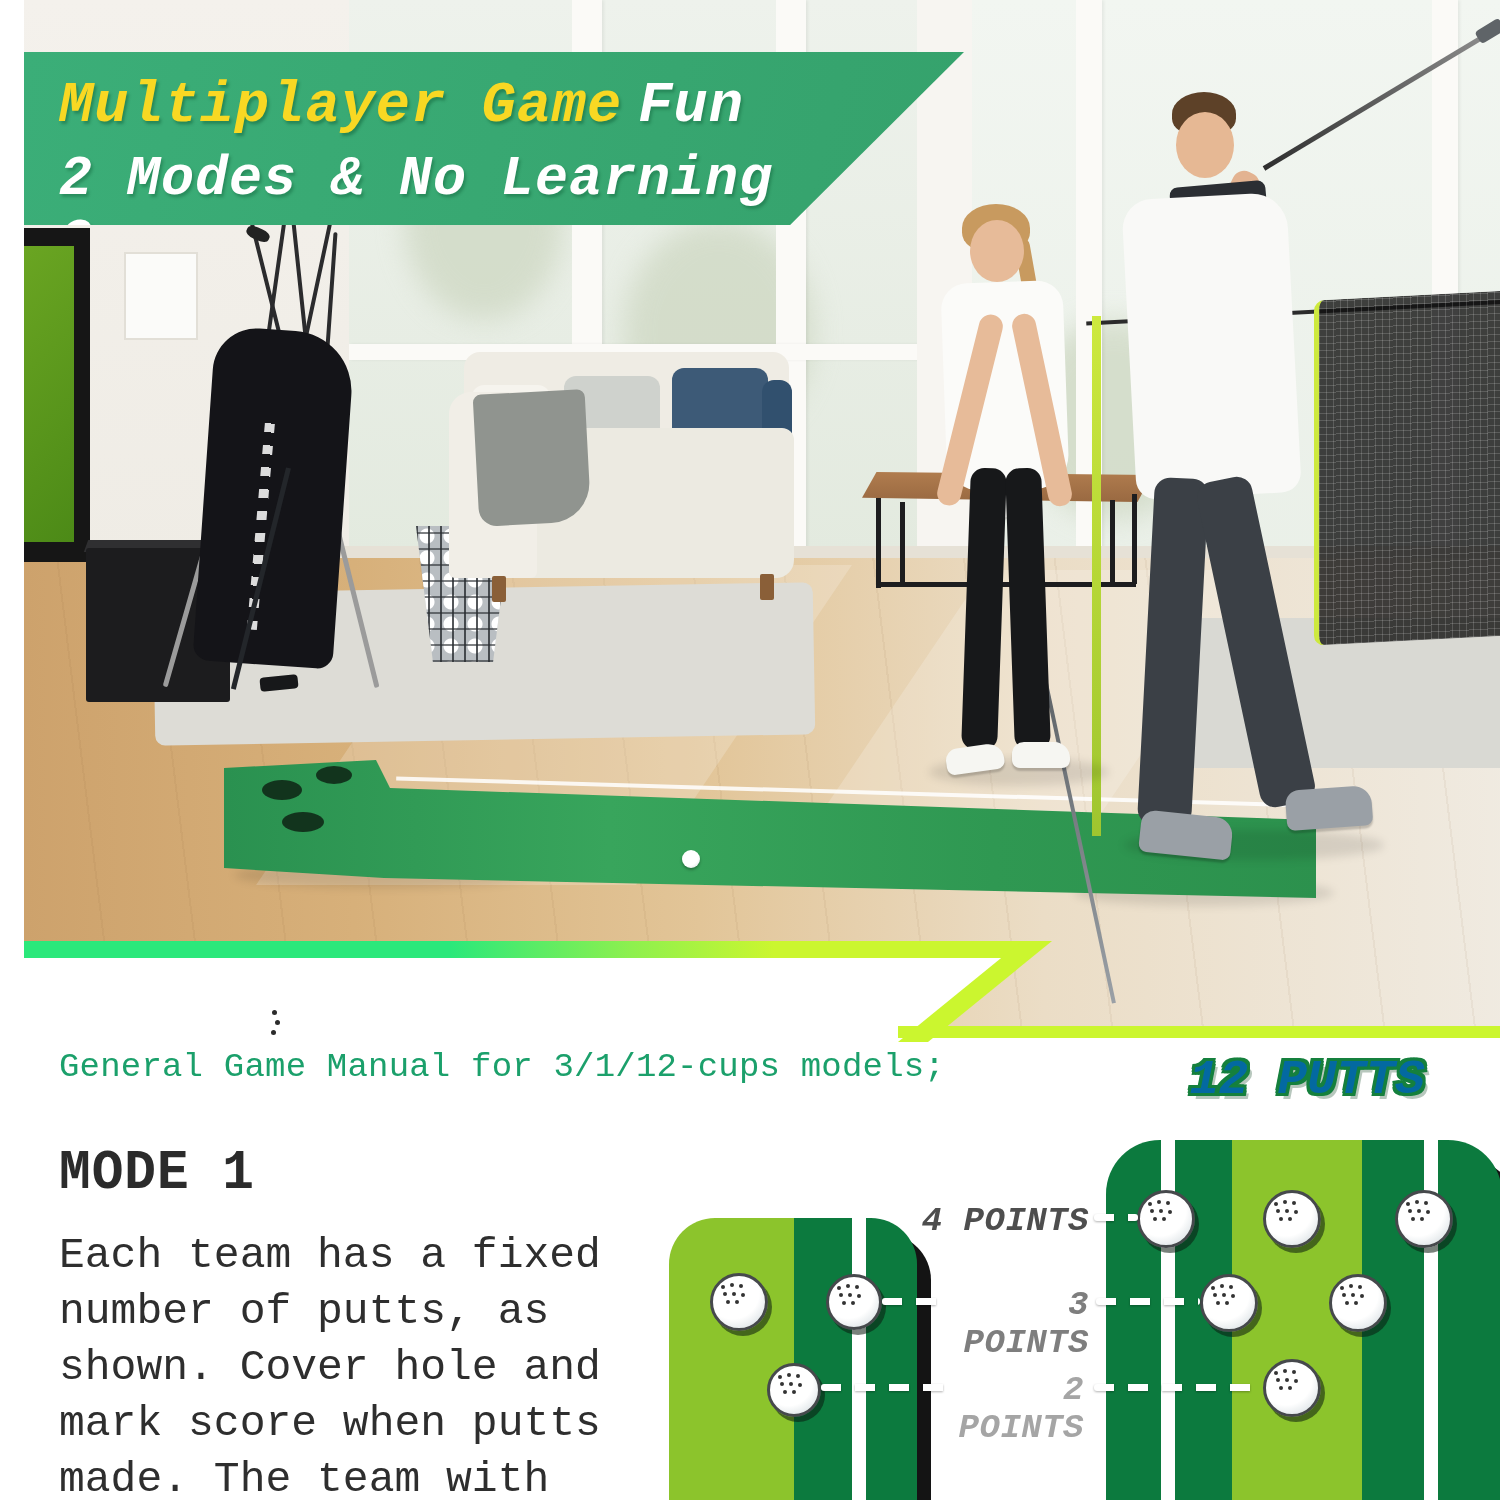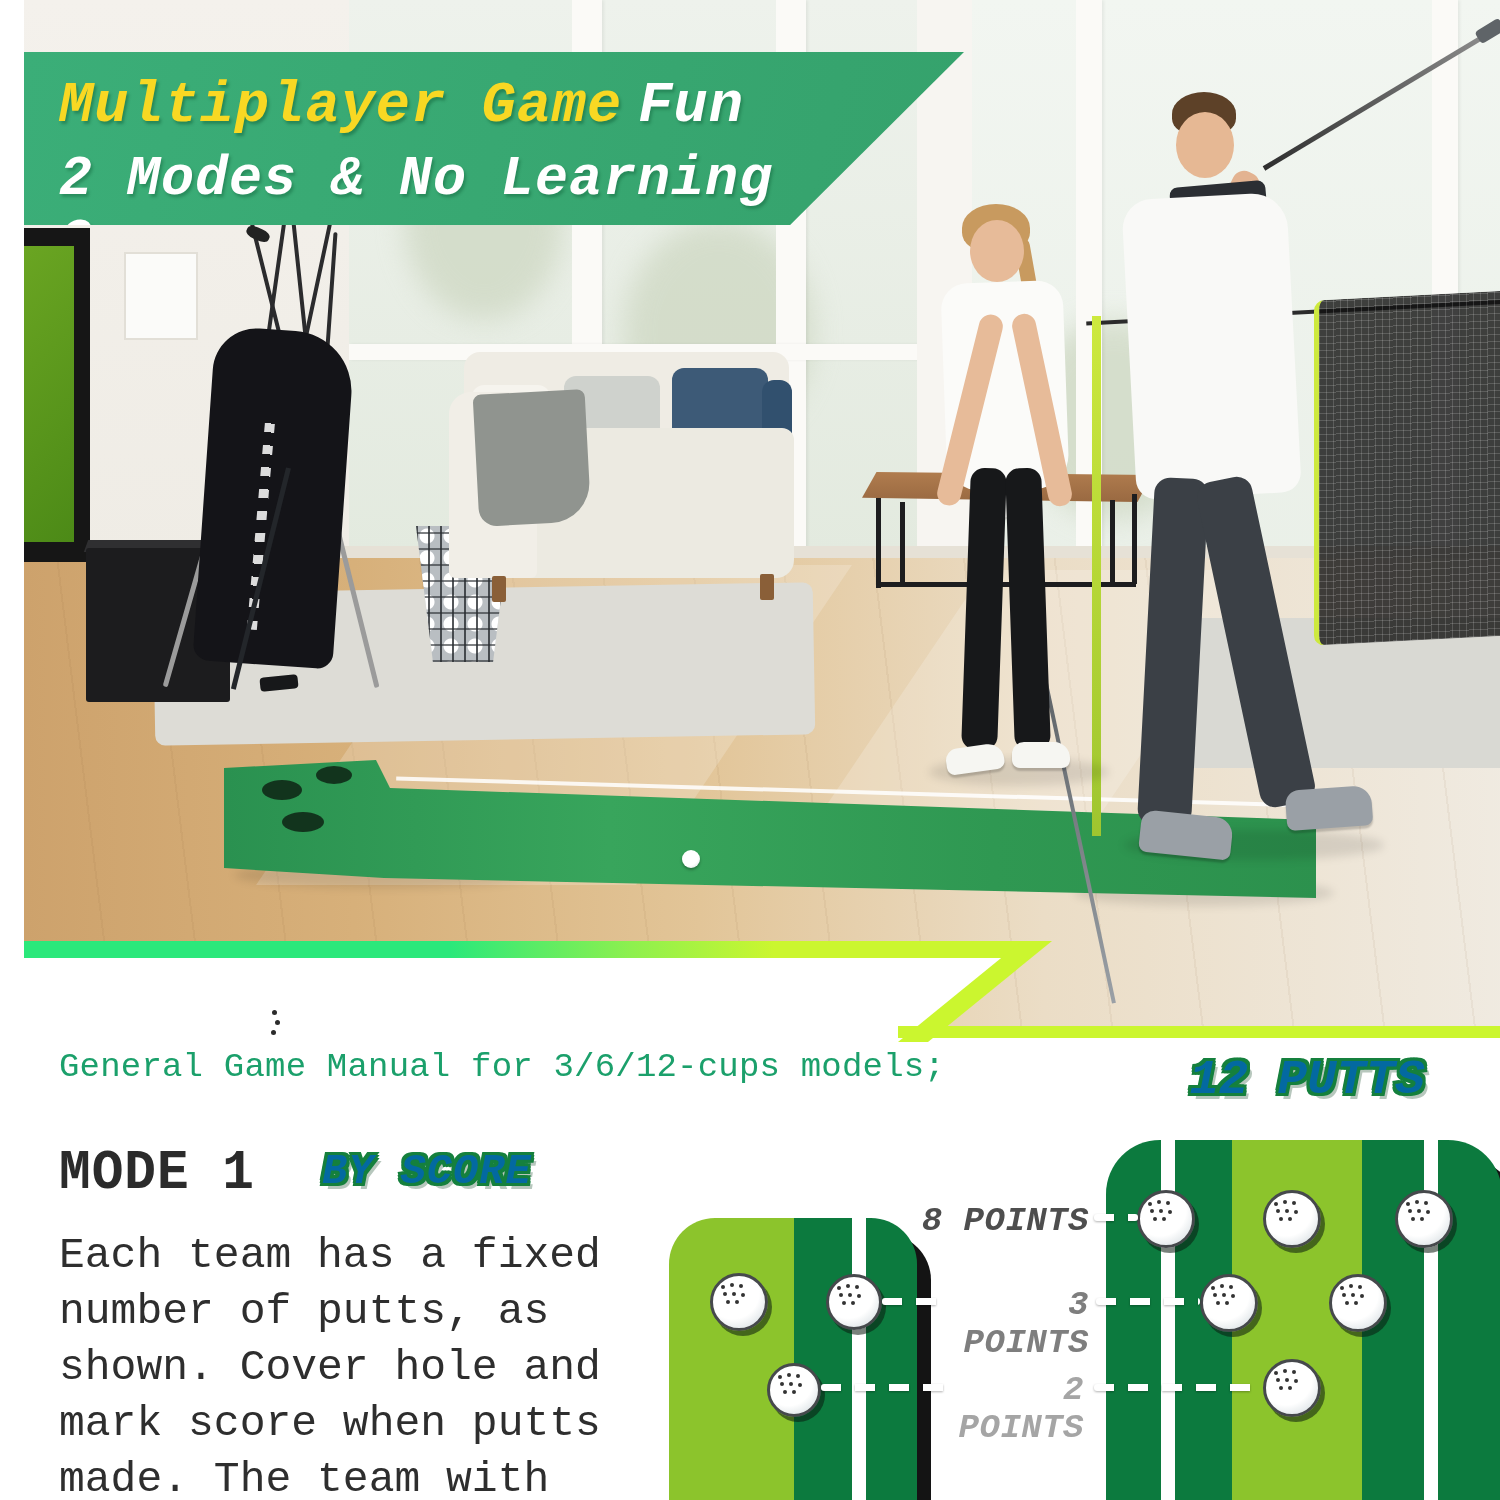--- a/index.html
+++ b/index.html
@@ -262,29 +262,28 @@
     </div>
     <div class="banner-l2">2 Modes &amp; No Learning Curve</div>
   </div>
 
   <div id="whitepanel"></div>
   <div id="strip-grad"></div>
   <div id="strip-diag"></div>
   <div id="strip-horiz"></div>
 
   <div class="abs logo-dimples"></div>
-  <div class="abs z50 manual-line" style="top:1048px;">General Game Manual for 3/6/12-cups models;</div>
+  <div class="abs z50 manual-line" style="top:1048px;">General Game Manual for 3/1/12-cups models;</div>
 
   <div class="abs z50" id="mode-title">MODE 1</div>
-  <div class="abs z50 outline-green" id="mode-badge">BY SCORE</div>
   <div class="abs z50" id="mode-desc">Each team has a fixed number of putts, as shown. Cover hole and mark score when putts made. The team with higher score using fewer putts wins.</div>
 
   <div class="abs z50 outline-green" id="putts12-label">12 PUTTS</div>
 
-  <div class="abs z50 points-label" style="left:895px;top:1202px;width:170px;color:#4e4e4e;">8 POINTS</div>
+  <div class="abs z50 points-label" style="left:895px;top:1202px;width:170px;color:#4e4e4e;">4 POINTS</div>
   <div class="abs z50 points-label" style="left:905px;top:1286px;width:160px;color:#7e7e7e;">3 POINTS</div>
   <div class="abs z50 points-label" style="left:900px;top:1371px;width:160px;color:#a5a5a5;">2 POINTS</div>
 
   <div class="abs z50 matshadow" id="mat6-shadow"></div>
   <div class="abs z50" id="mat6">
     <div class="matline" style="left:183px;"></div>
     <div class="ball" style="left:41px;top:55px;width:52px;height:52px;">
         <span class="dimples"></span>
       </div>
     <div class="ball" style="left:157px;top:56px;width:50px;height:50px;">

